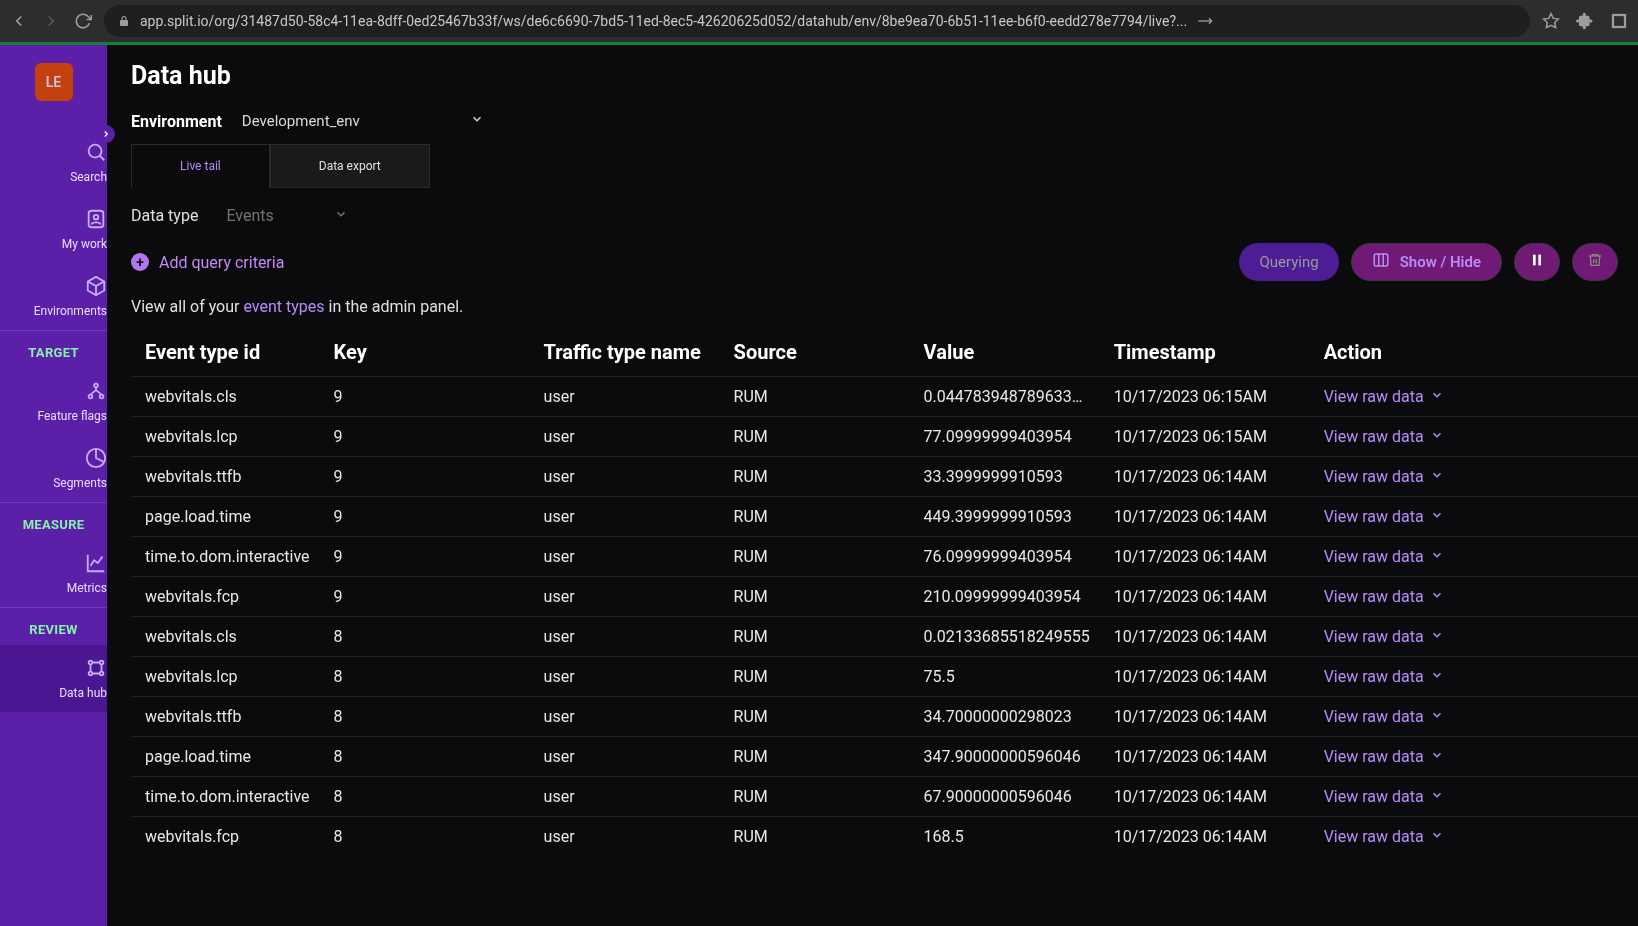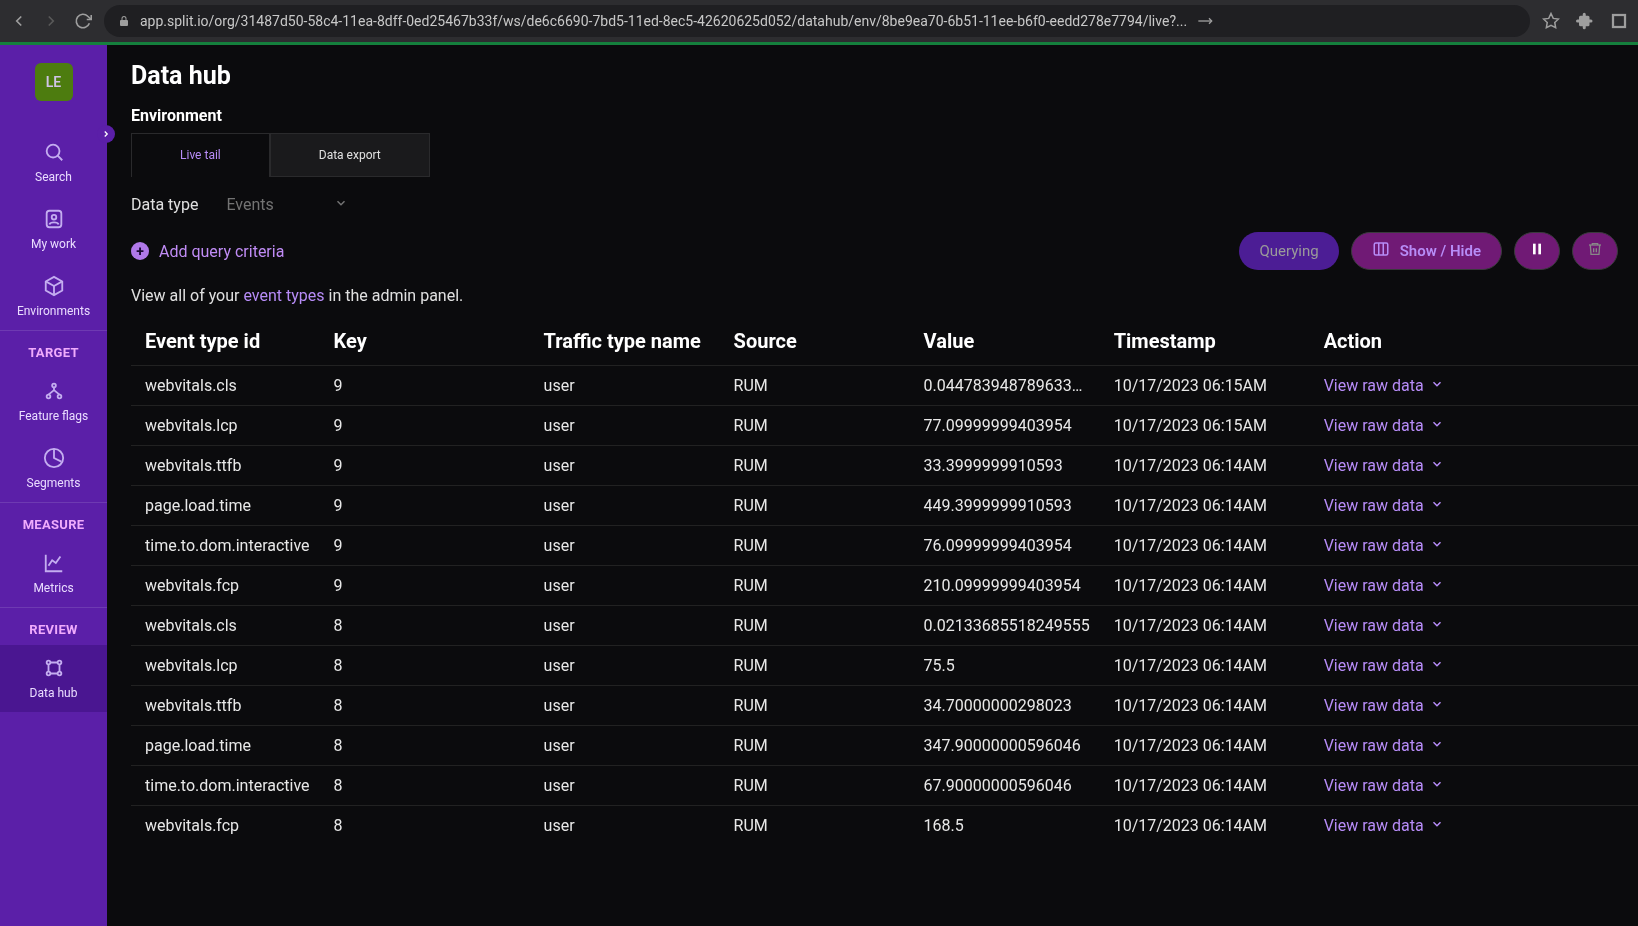--- a/index.html
+++ b/index.html
@@ -13,25 +13,25 @@
     .url-bar { flex: 1; background: #1f1f22; border-radius: 20px; height: 32px; display: flex; align-items: center; padding: 0 14px; gap: 10px; color: #c8c8c8; font-size: 14px; }
     .url-text { white-space: nowrap; overflow: hidden; text-overflow: ellipsis; }
     .chrome-right { display: flex; gap: 16px; align-items: center; color: #e0e0e0; }
     
     
     .app { display: flex; height: calc(100vh - 45px); }
     
     
     .sidebar { width: 107px; background: #5b1fa8; display: flex; flex-direction: column; align-items: center; padding-top: 18px; position: relative; }
     .sidebar-toggle { position: absolute; right: -8px; top: 80px; width: 18px; height: 18px; background: #5b1fa8; border-radius: 50%; display: flex; align-items: center; justify-content: center; color: #fff; cursor: pointer; }
-    .avatar { width: 38px; height: 38px; background: #4d7c0f; color: #d0c4e8; border-radius: 6px; display: flex; align-items: center; justify-content: center; font-size: 14px; font-weight: 600; margin-bottom: 28px; }
-    .nav-item { display: flex; flex-direction: column; align-items: center; gap: 4px; padding: 12px 0; width: 100%; color: #eadcff; font-size: 12px; cursor: pointer; }
+    .avatar { width: 38px; height: 38px; background: #c2410c; color: #d0c4e8; border-radius: 6px; display: flex; align-items: center; justify-content: center; font-size: 14px; font-weight: 600; margin-bottom: 28px; }
+    .nav-item { display: flex; flex-direction: column; align-items: flex-end; gap: 4px; padding: 12px 0; width: 100%; color: #eadcff; font-size: 12px; cursor: pointer; }
     .nav-item .icon { color: #c4adf0; }
     .nav-item.active { background: #4a1691; }
-    .nav-section { width: 100%; text-align: center; color: #f0abfc; font-size: 13px; font-weight: 700; padding: 14px 0 8px; letter-spacing: 0.3px; }
+    .nav-section { width: 100%; text-align: center; color: #86efac; font-size: 13px; font-weight: 700; padding: 14px 0 8px; letter-spacing: 0.3px; }
     .nav-divider { width: 100%; height: 1px; background: rgba(255,255,255,0.12); }
     
     
     .main { flex: 1; background: #0b0b0d; overflow: auto; padding: 16px 0 0 24px; }
     .page-title { font-size: 25px; font-weight: 700; color: #fff; margin-bottom: 16px; }
     
     .env-row { display: flex; align-items: center; gap: 20px; margin-bottom: 0; }
     .env-label { font-size: 16px; font-weight: 700; color: #fff; }
     .env-select { display: flex; align-items: center; gap: 110px; color: #d8d8d8; font-size: 15px; cursor: pointer; padding: 6px 0; }
     
@@ -199,20 +199,26 @@
           </svg></span>
       <span>Data hub</span>
     </div>
   </div>
 
   <div class="main">
     <div class="page-title">Data hub</div>
 
     <div class="env-row">
       <span class="env-label">Environment</span>
+      <div class="env-select">
+        <span>Development_env</span>
+        <span><svg width="14" height="14" viewBox="0 0 24 24" fill="none" stroke="currentColor" stroke-width="2.5">
+              <polyline points="6 9 12 15 18 9"></polyline>
+            </svg></span>
+      </div>
     </div>
 
     <div class="tabs">
       <div class="tab active">Live tail</div>
       <div class="tab">Data export</div>
     </div>
 
     <div class="datatype-row">
       <span class="datatype-label">Data type</span>
       <div class="datatype-select">

